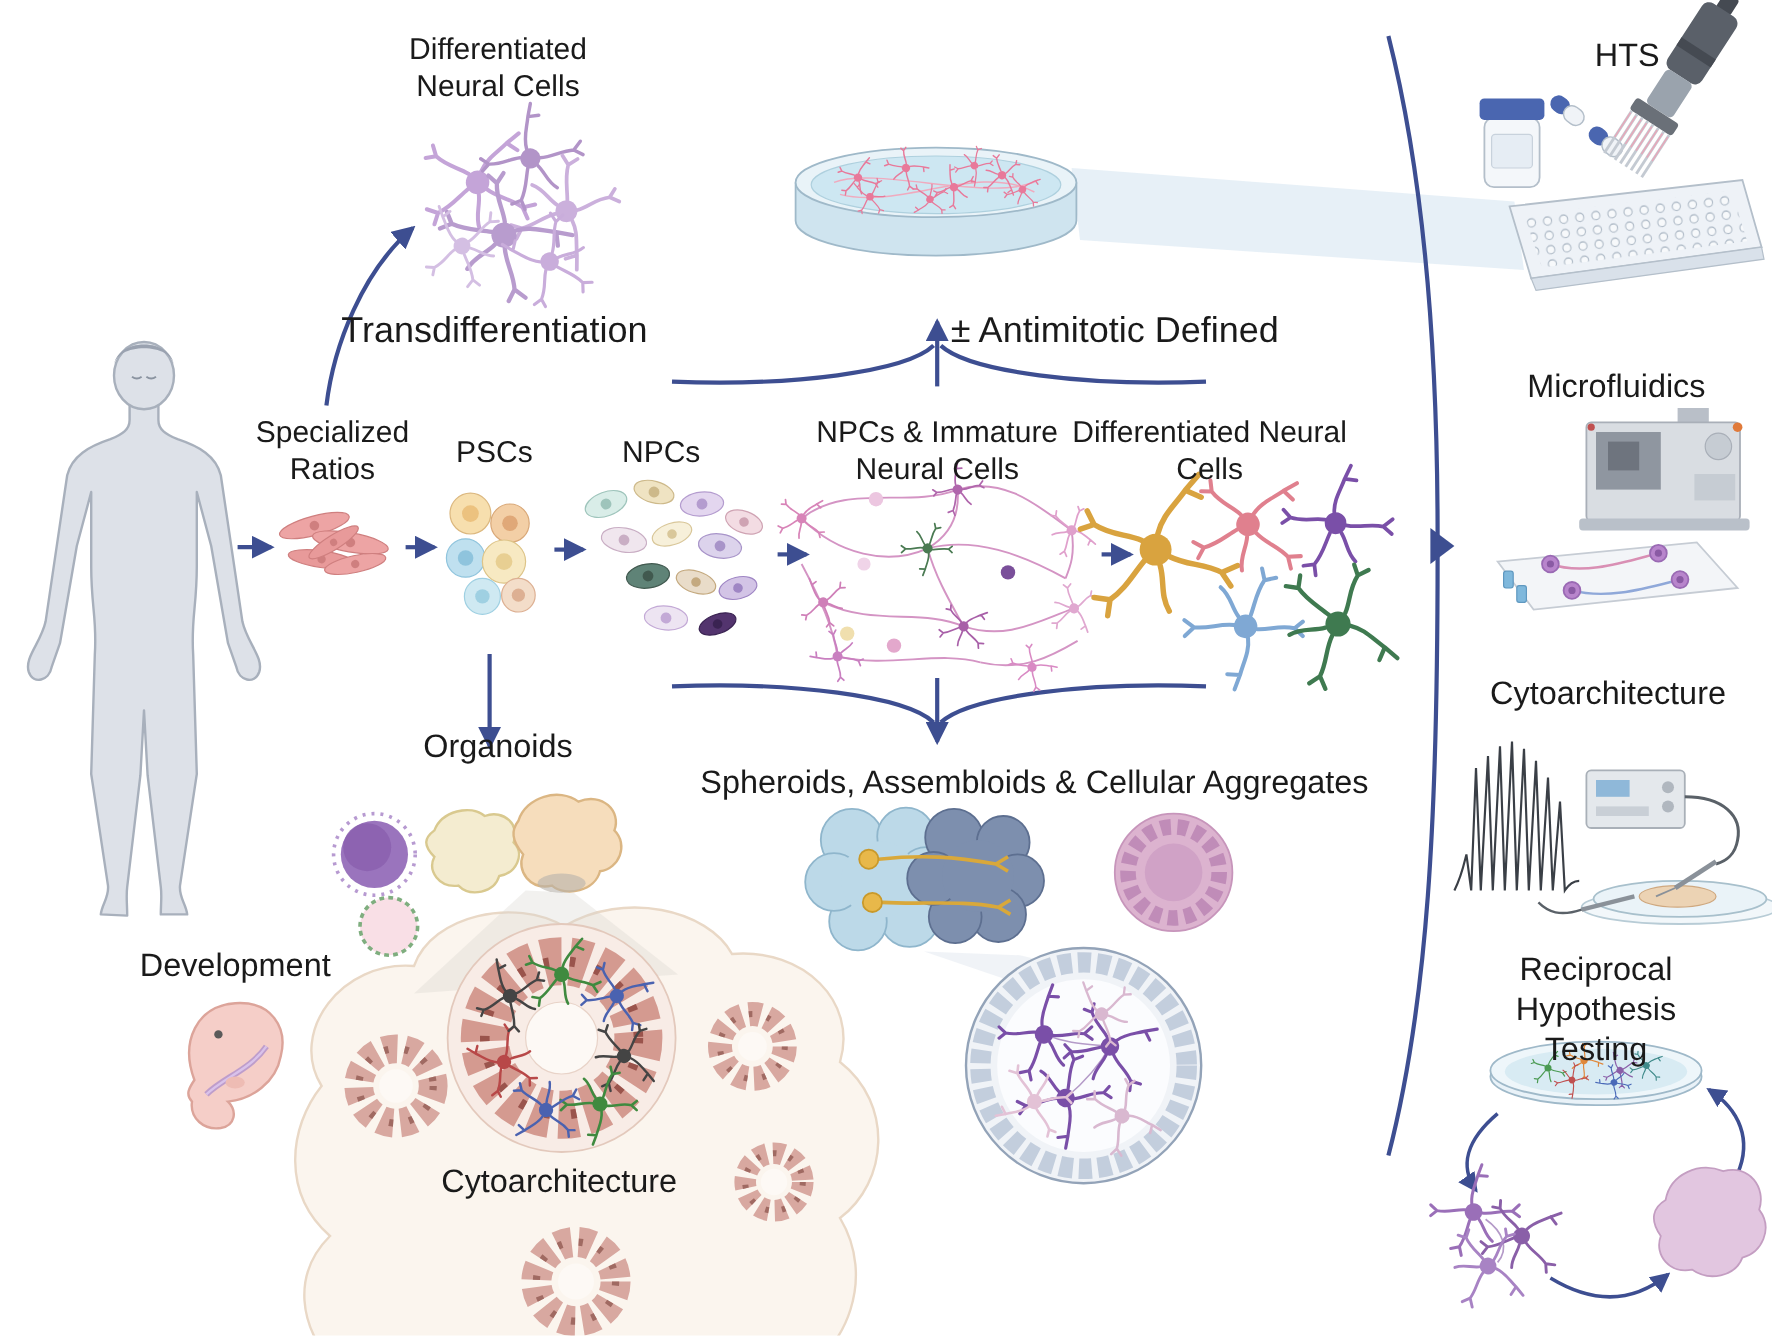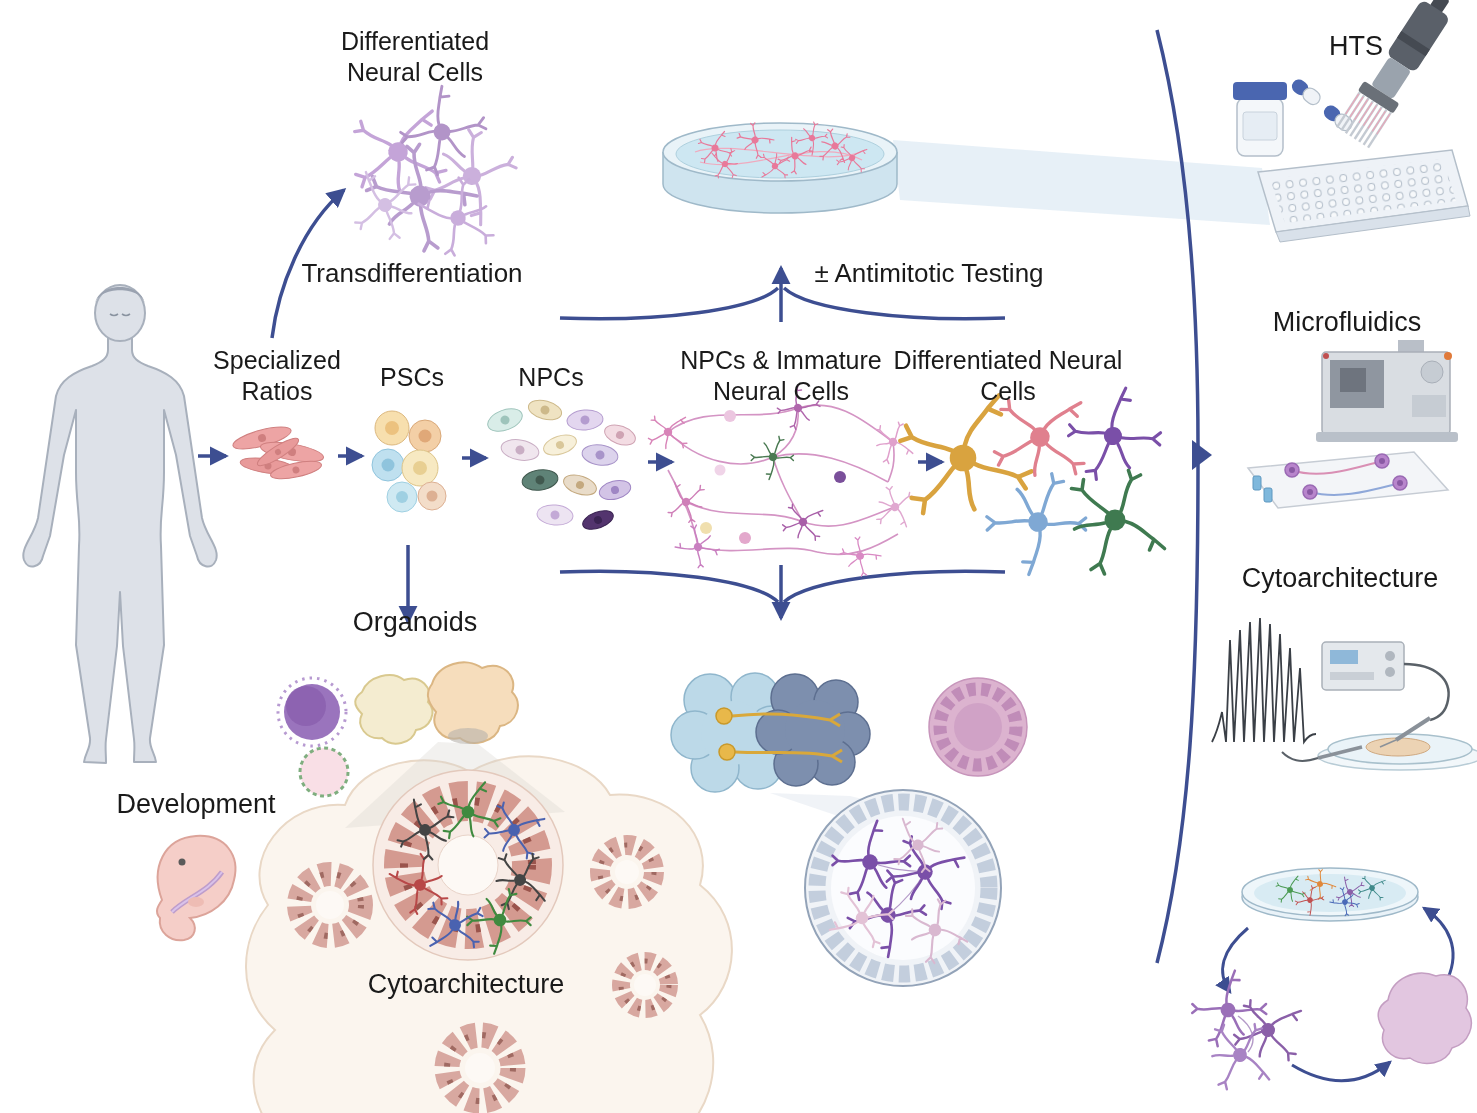--- a/index.html
+++ b/index.html
@@ -4,21 +4,21 @@
 <style>
   *{margin:0;padding:0;box-sizing:border-box}
   html,body{background:#ffffff}
   body{width:1477px;height:1113px;position:relative;overflow:hidden;
        font-family:"Liberation Sans",sans-serif;color:#1a1a1a}
   .canvas{position:absolute;inset:0;width:1477px;height:1113px}
   svg.scene{position:absolute;left:0;top:0}
   .lbl{position:absolute;transform:translateX(-50%);text-align:center;
        white-space:pre-line;font-size:25px;line-height:1.22;color:#1a1a1a}
   .lbl.title{font-size:27px}
-  .lbl.mid{font-size:26px}
+  .lbl.mid{font-size:30px}
 </style>
 </head>
 <body>
 
 <div class="canvas">
 
 <svg class="scene" width="1477" height="1113" viewBox="0 0 1477 1113">
   <defs>
     <marker id="arr" viewBox="0 0 10 10" refX="8.5" refY="5" markerWidth="5.5" markerHeight="5.5" orient="auto">
       <path d="M0,0 L10,5 L0,10 Z" fill="#3d4e91"></path>
@@ -463,40 +463,43 @@
 </svg>
 
 <div class="lbl" style="left:415px;top:26px;font-size:25px">Differentiated
 Neural Cells</div>
 
 
 <div class="lbl title" style="left:1356px;top:30px">HTS</div>
 
 <div class="lbl mid" style="left:412px;top:258px">Transdifferentiation</div>
 
-<div class="lbl mid" style="left:929px;top:258px">± Antimitotic Testing</div>
+<div class="lbl mid" style="left:929px;top:258px">± Antimitotic Defined</div>
 
 <div class="lbl title" style="left:1347px;top:306px">Microfluidics</div>
 
 <div class="lbl" style="left:277px;top:345px">Specialized
 Ratios</div>
 
 <div class="lbl" style="left:412px;top:362px">PSCs</div>
 
 <div class="lbl" style="left:551px;top:362px">NPCs</div>
 
 <div class="lbl" style="left:781px;top:345px">NPCs &amp; Immature
 Neural Cells</div>
 
 <div class="lbl" style="left:1008px;top:345px">Differentiated Neural
 Cells</div>
 
 <div class="lbl title" style="left:1340px;top:562px">Cytoarchitecture</div>
 
 <div class="lbl title" style="left:415px;top:606px">Organoids</div>
 
+<div class="lbl title" style="left:862px;top:636px">Spheroids, Assembloids &amp; Cellular Aggregates</div>
 
 <div class="lbl title" style="left:196px;top:788px">Development</div>
 
+<div class="lbl title" style="left:1330px;top:792px">Reciprocal Hypothesis
+Testing</div>
 
 <div class="lbl title" style="left:466px;top:968px">Cytoarchitecture</div>
 
 </div>
 
 </body></html>

